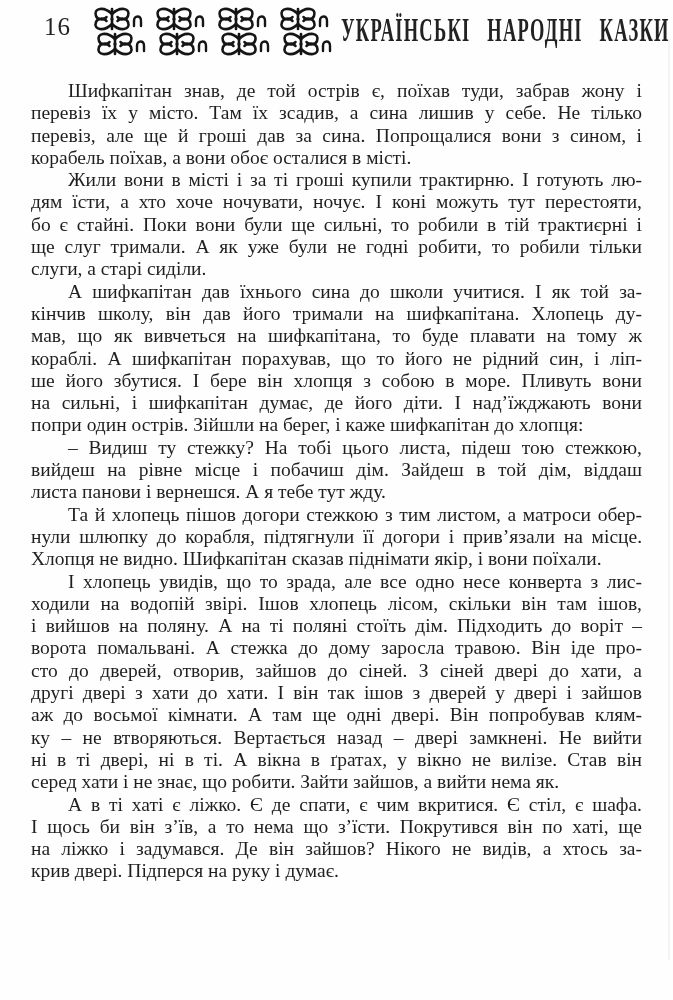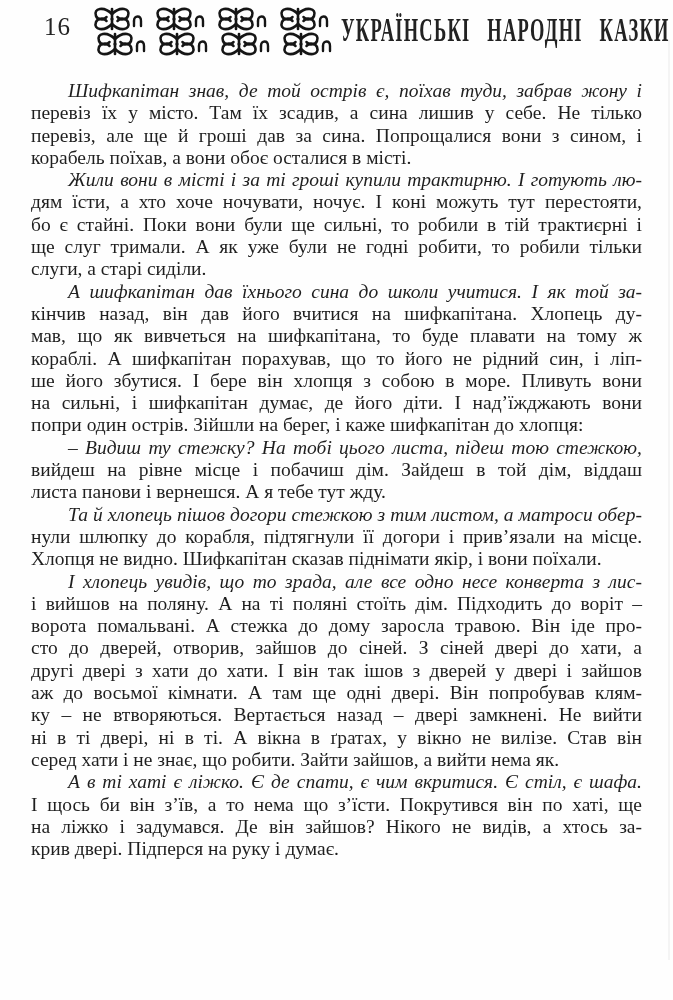--- a/index.html
+++ b/index.html
@@ -60,21 +60,21 @@
   .paragraph { margin: 0; }
   .line {
     height: 22.3px;
     line-height: 22.3px;
     font-size: 19.5px;
     text-align: justify;
     text-align-last: justify;
     white-space: normal;
     color: #1f1f1f;
   }
-  .line.first { text-indent: 37px; font-style: italic; }
+  .line.first { text-indent: 37px; }
   .line.last  { text-align-last: left; }
   
   .scan-edge {
     position: absolute;
     right: 3px;
     top: 40px;
     width: 2px;
     height: 920px;
     background: rgba(120,120,120,0.07);
   }
@@ -129,39 +129,40 @@
       </div>
       <div class="paragraph">
         <div class="line first">Жили вони в місті і за ті гроші купили трактирню. І готують лю-</div>
         <div class="line">дям їсти, а хто хоче ночувати, ночує. І коні можуть тут перестояти,</div>
         <div class="line">бо є стайні. Поки вони були ще сильні, то робили в тій трактиєрні і</div>
         <div class="line">ще слуг тримали. А як уже були не годні робити, то робили тільки</div>
         <div class="line last">слуги, а старі сиділи.</div>
       </div>
       <div class="paragraph">
         <div class="line first">А шифкапітан дав їхнього сина до школи учитися. І як той за-</div>
-        <div class="line">кінчив назад, він дав його вчитися на шифкапітана. Хлопець ду-</div>
+        <div class="line">кінчив школу, він дав його тримали на шифкапітана. Хлопець ду-</div>
         <div class="line">мав, що як вивчеться на шифкапітана, то буде плавати на тому ж</div>
         <div class="line">кораблі. А шифкапітан порахував, що то його не рідний син, і ліп-</div>
         <div class="line">ше його збутися. І бере він хлопця з собою в море. Пливуть вони</div>
         <div class="line">на сильні, і шифкапітан думає, де його діти. І над’їжджають вони</div>
         <div class="line last">попри один острів. Зійшли на берег, і каже шифкапітан до хлопця:</div>
       </div>
       <div class="paragraph">
         <div class="line first">– Видиш ту стежку? На тобі цього листа, підеш тою стежкою,</div>
         <div class="line">вийдеш на рівне місце і побачиш дім. Зайдеш в той дім, віддаш</div>
         <div class="line last">листа панови і вернешся. А я тебе тут жду.</div>
       </div>
       <div class="paragraph">
         <div class="line first">Та й хлопець пішов догори стежкою з тим листом, а матроси обер-</div>
         <div class="line">нули шлюпку до корабля, підтягнули її догори і прив’язали на місце.</div>
         <div class="line last">Хлопця не видно. Шифкапітан сказав піднімати якір, і вони поїхали.</div>
       </div>
       <div class="paragraph">
         <div class="line first">І хлопець увидів, що то зрада, але все одно несе конверта з лис-</div>
+        <div class="line">ходили на водопій звірі. Ішов хлопець лісом, скільки він там ішов,</div>
         <div class="line">і вийшов на поляну. А на ті поляні стоїть дім. Підходить до воріт –</div>
         <div class="line">ворота помальвані. А стежка до дому заросла травою. Він іде про-</div>
         <div class="line">сто до дверей, отворив, зайшов до сіней. З сіней двері до хати, а</div>
         <div class="line">другі двері з хати до хати. І він так ішов з дверей у двері і зайшов</div>
         <div class="line">аж до восьмої кімнати. А там ще одні двері. Він попробував клям-</div>
         <div class="line">ку – не втворяються. Вертається назад – двері замкнені. Не вийти</div>
         <div class="line">ні в ті двері, ні в ті. А вікна в ґратах, у вікно не вилізе. Став він</div>
         <div class="line last">серед хати і не знає, що робити. Зайти зайшов, а вийти нема як.</div>
       </div>
       <div class="paragraph">

